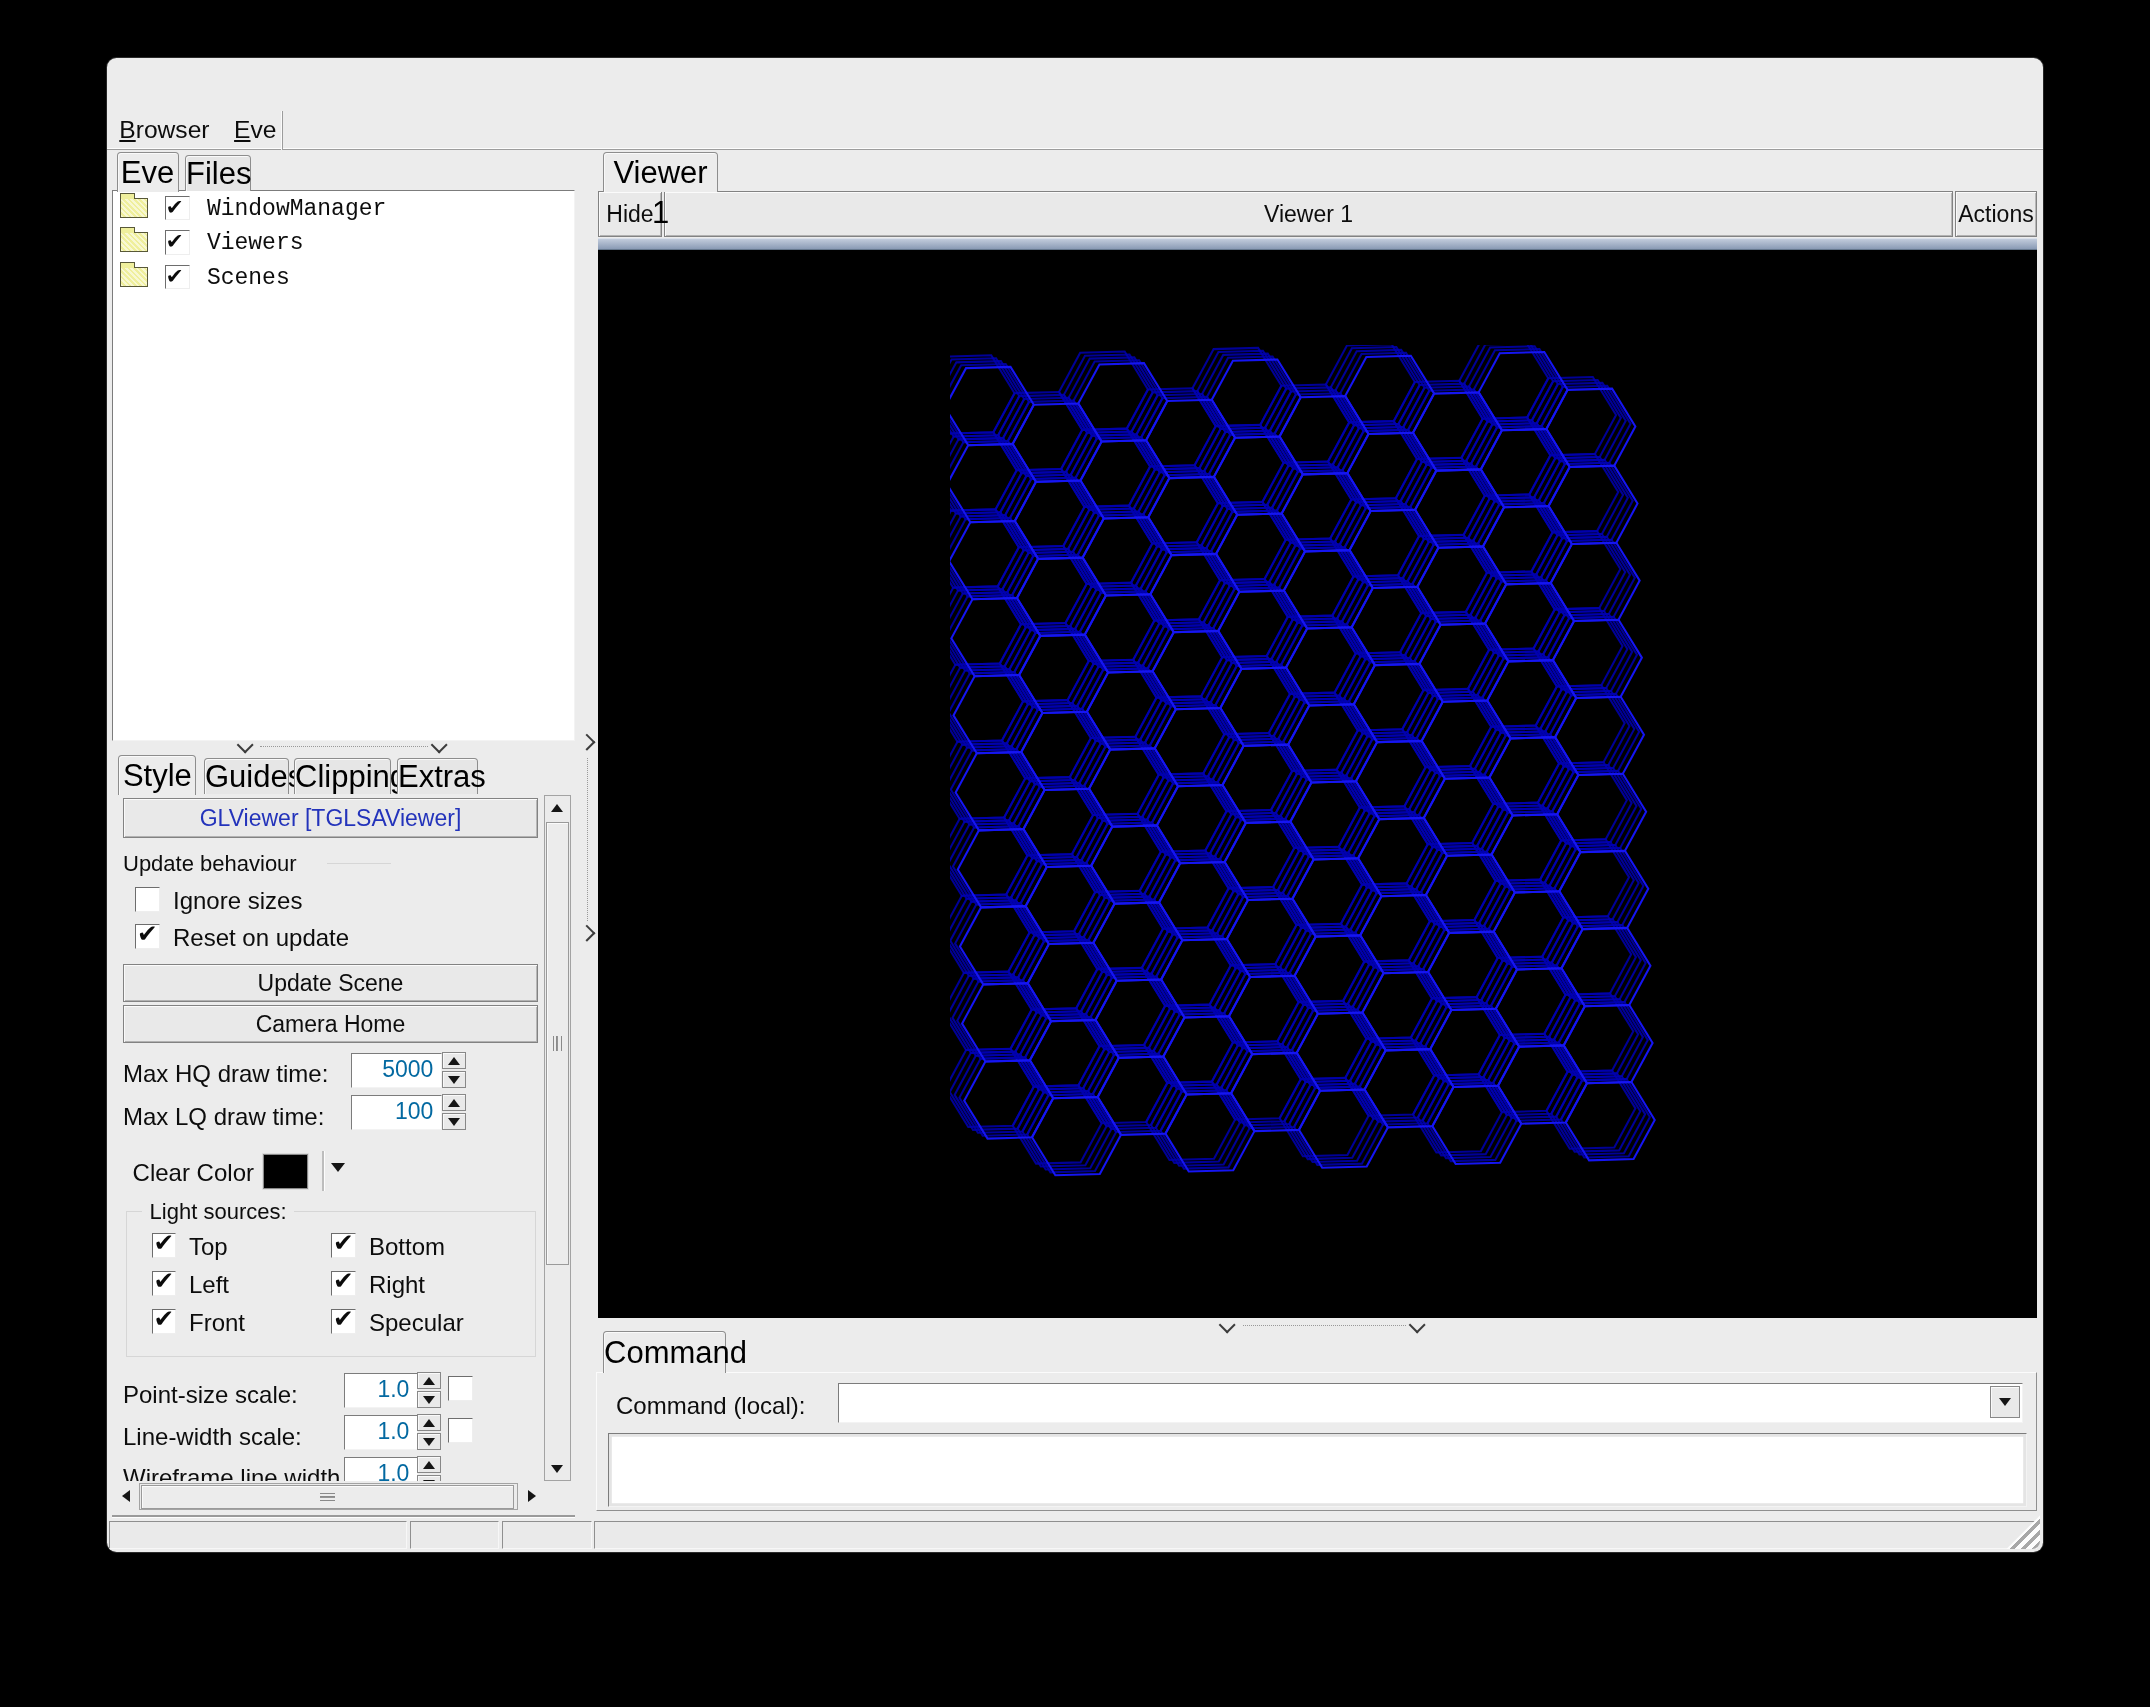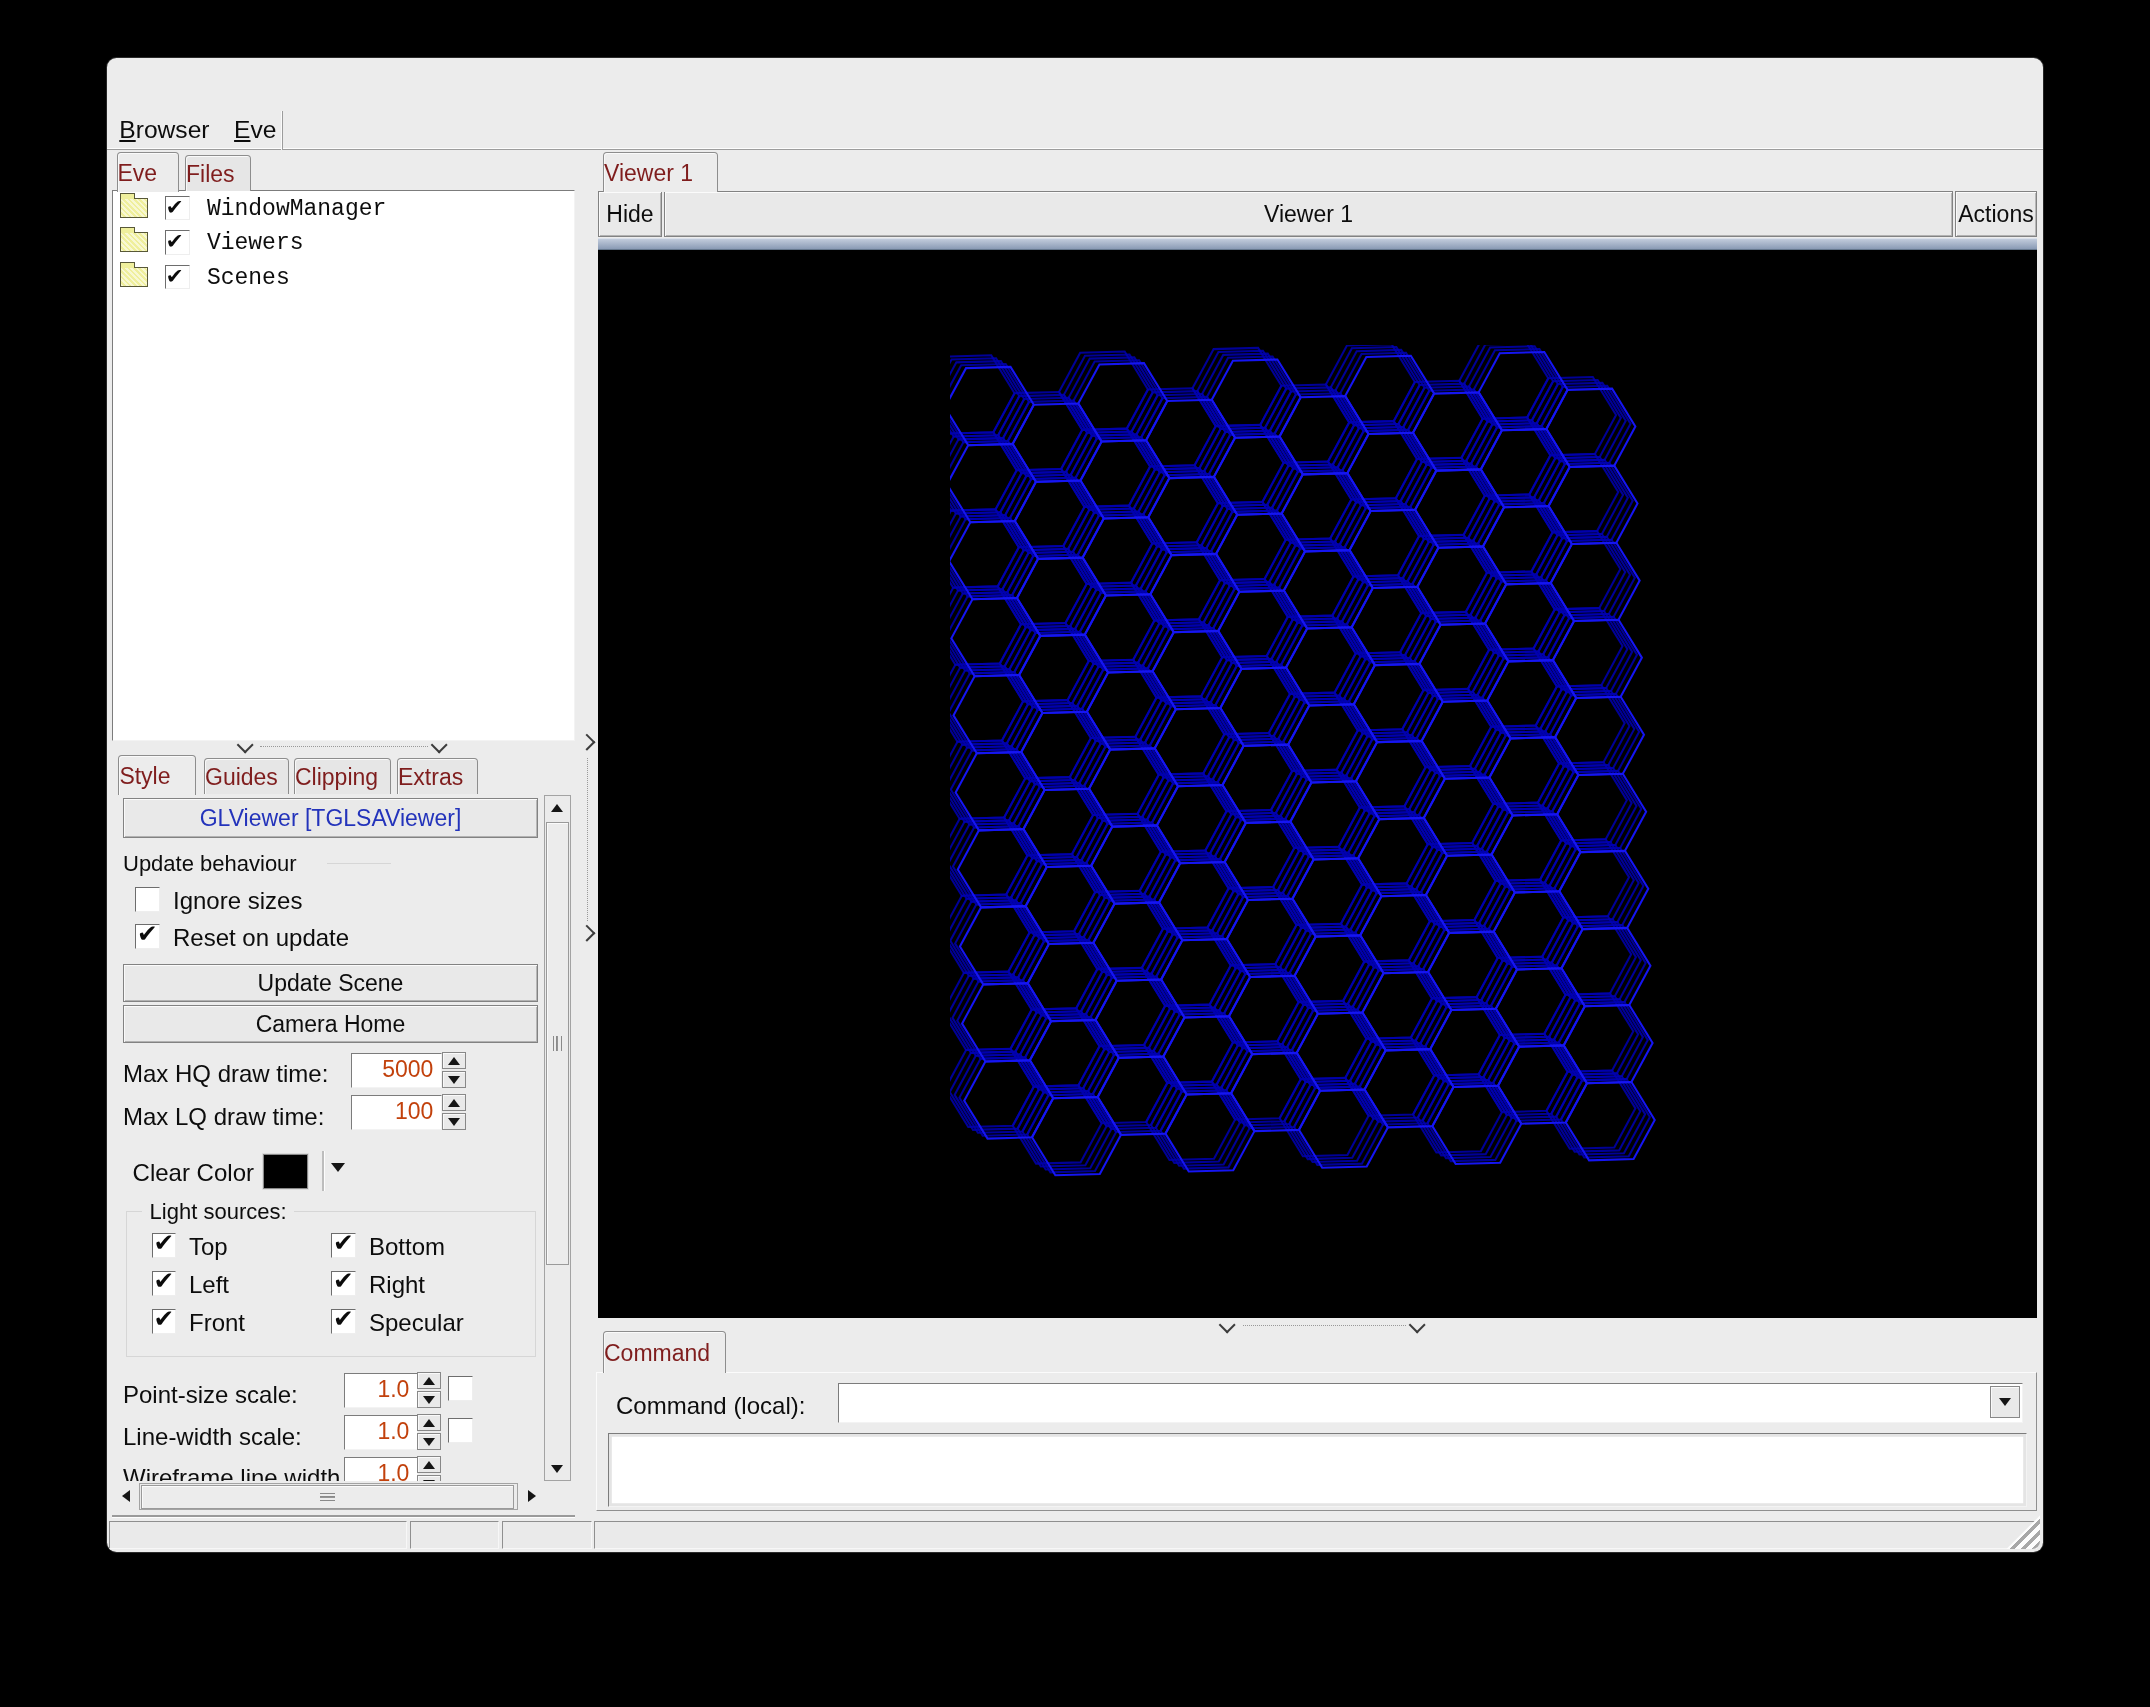--- a/index.html
+++ b/index.html
@@ -17,33 +17,33 @@
   
   .menubar { position:absolute; left:0; top:53px; width:100%; height:39px; background:#ececec;
              border-bottom:0.9px solid #9c9c9c; box-shadow:inset 0 -0.9px 0 #fdfdfd; }
   .menu-box { position:absolute; left:0; top:0; width:176px; height:39px;
               border-right:0.9px solid #9c9c9c; box-shadow:inset -0.9px 0 0 #fdfdfd; white-space:nowrap; }
   .menu-item { display:inline-block; padding:0 12.3px; line-height:37px; font-size:24.6px; color:#0d0d0d; }
   .menu-item .u { text-decoration:underline; }
 
   
   .tab { position:absolute; background:#e6e6e6; border:0.9px solid #8d8d8d; border-bottom:none;
-         border-radius:3.8px 3.8px 0 0; box-shadow:inset 0.9px 0.9px 0 #fafafa; text-align:left;
-         font-size:23px; color:#7f1d1d; z-index:2; }
+         border-radius:3.8px 3.8px 0 0; box-shadow:inset 0.9px 0.9px 0 #fafafa; text-align:center;
+         font-size:31px; color:#000000; z-index:2; }
   .tab.active { background:#ececec; z-index:4; }
   .sunken { background:#fff; border:1.9px solid; border-color:#7c7c7c #f3f3f3 #f3f3f3 #7c7c7c; }
   .btn { position:absolute; background:#e9e9e9; border:0.9px solid #828282;
          box-shadow:inset 0.9px 0.9px 0 #fbfbfb, inset -0.9px -0.9px 0 #b2b2b2;
          font-size:23px; color:#0d0d0d; text-align:center; }
   .lbl { position:absolute; font-size:24px; color:#0d0d0d; white-space:nowrap; }
   .cb { width:24.6px; height:24.6px; background:#fff; border:1.9px solid; position:relative;
         border-color:#6d6d6d #eee #eee #6d6d6d; flex:0 0 auto; }
   .cb.checked::after { content:"✔"; position:absolute; left:0.9px; top:-5.7px; font-size:24.6px; font-weight:bold; color:#0b0b0b; }
   .entry { position:absolute; background:#fff; border:1.9px solid; border-color:#7c7c7c #f3f3f3 #f3f3f3 #7c7c7c;
-           font-size:23px; color:#c2410c; text-align:right; padding:1.9px 7.6px 0 0; }
+           font-size:23px; color:#0369a1; text-align:right; padding:1.9px 7.6px 0 0; }
   .sb { position:absolute; width:24px; height:17px; background:#e9e9e9; border:0.9px solid #888;
         box-shadow:inset 0.9px 0.9px 0 #fafafa; display:flex; align-items:center; justify-content:center; }
   .tri-u { width:0; height:0; border-left:6.6px solid transparent; border-right:6.6px solid transparent; border-bottom:8.5px solid #151515; }
   .tri-d { width:0; height:0; border-left:6.6px solid transparent; border-right:6.6px solid transparent; border-top:8.5px solid #151515; }
   .tri-l { width:0; height:0; border-top:6.6px solid transparent; border-bottom:6.6px solid transparent; border-right:8.5px solid #151515; }
   .tri-r { width:0; height:0; border-top:6.6px solid transparent; border-bottom:6.6px solid transparent; border-left:8.5px solid #151515; }
   .chev-d { position:absolute; width:12.3px; height:12.3px; border-right:2.8px solid #3c3c3c; border-bottom:2.8px solid #3c3c3c; transform:rotate(45deg); }
   .chev-r { position:absolute; width:12.3px; height:12.3px; border-right:2.8px solid #3c3c3c; border-bottom:2.8px solid #3c3c3c; transform:rotate(-45deg); }
   .dots-h { position:absolute; height:0; border-top:1.9px dotted #999; }
   .dots-v { position:absolute; width:0; border-left:1.9px dotted #999; }

